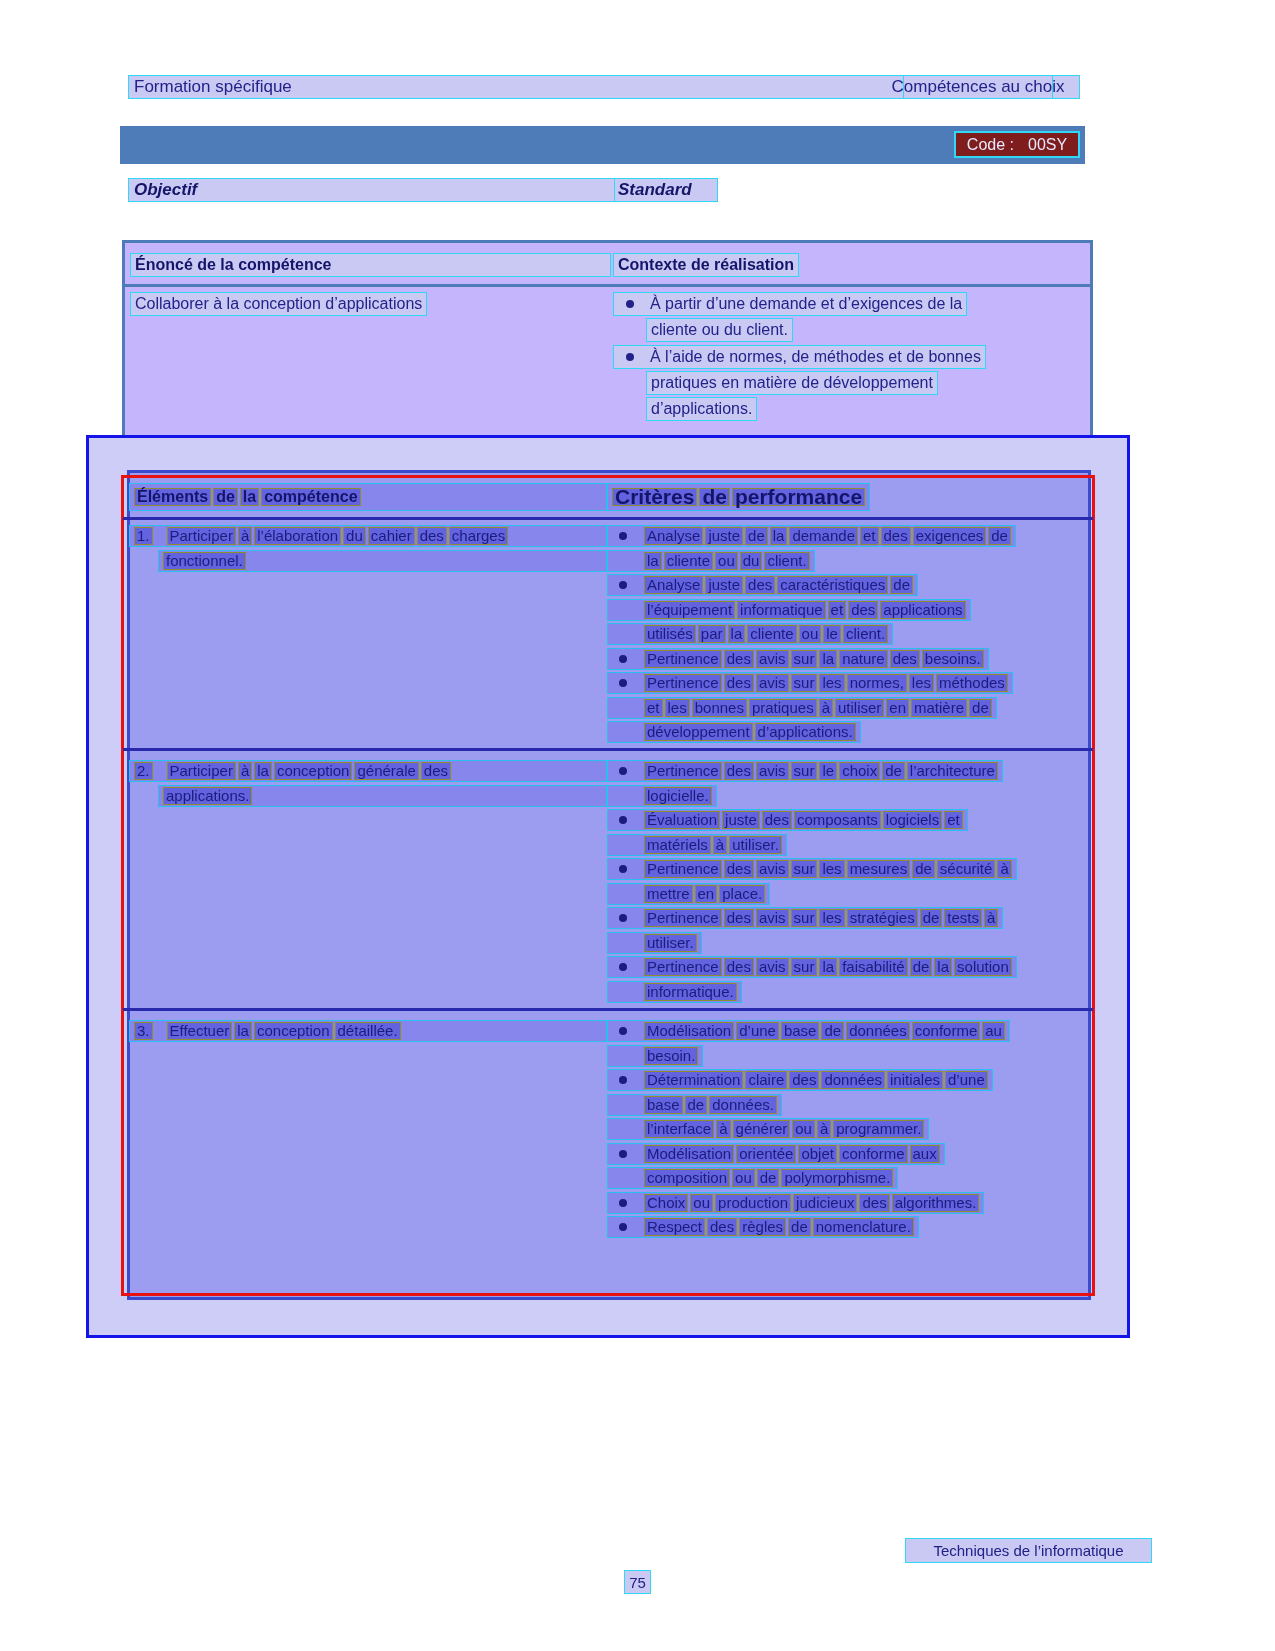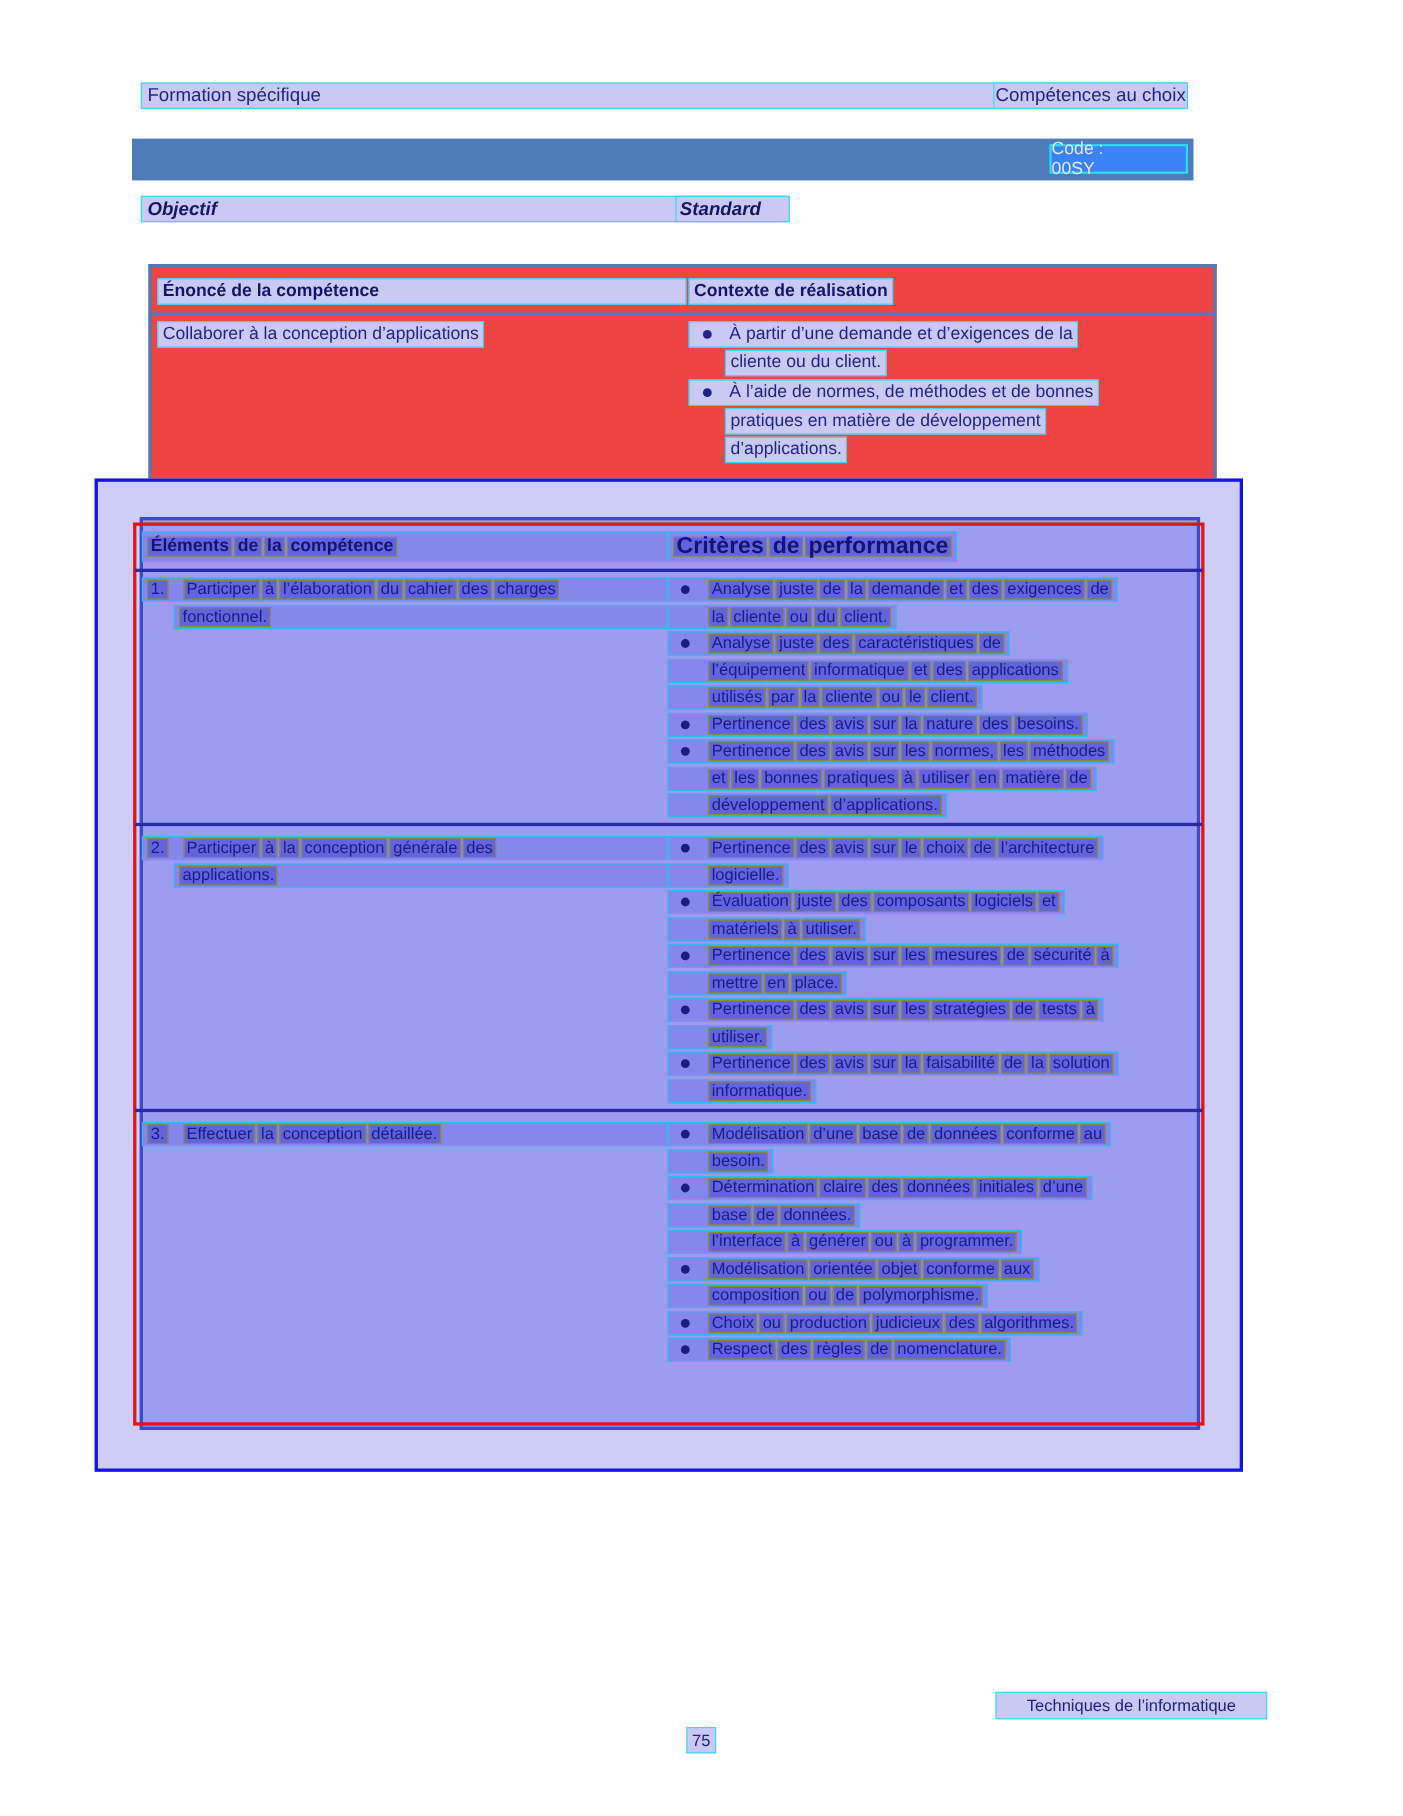--- a/index.html
+++ b/index.html
@@ -7,25 +7,25 @@
         font-family:"Liberation Sans", sans-serif;color:#1c1c7e;overflow:hidden;}
   .abs{position:absolute;box-sizing:border-box;}
   
   .hl{background:#c9c9f4;border:1px solid #2ed9f6;box-sizing:border-box;
       display:flex;align-items:center;white-space:nowrap;}
   .navy{color:#22228a;}
   .bold{font-weight:bold;color:#15156a;}
   .ital{font-style:italic;}
   
   .banner{background:#4d7cb8;}
-  .codebox{background:#3b82f6;border:2px solid #2ed9f6;color:#e6e9ff;
-           display:flex;align-items:flex-start;justify-content:center;font-size:16px;flex-direction:column;}
+  .codebox{background:#7f1d1d;border:2px solid #2ed9f6;color:#e6e9ff;
+           display:flex;align-items:center;justify-content:center;font-size:16px;}
   .codebox .sp{margin-right:14px;}
   
-  .t1{border:3px solid #4d7cb8;border-bottom:none;background:#ef4444;margin-left:13px;}
+  .t1{border:3px solid #4d7cb8;border-bottom:none;background:#c4b5fd;}
   .t1sep{background:#4d7cb8;}
   
   .overlay{background:#cdcdf7;border:3px solid #1414e8;}
   .bluerect{background:#9c9cf1;border:3px solid #3a4ccc;}
   .redrect{border:3px solid #e81212;background:transparent;}
   .t2sep{background:#2929ac;}
   
   .strip{background:#8686ec;border:1px solid #2ac0ee;display:inline-flex;
          align-items:center;height:22px;padding:0 3px;box-sizing:border-box;
          white-space:nowrap;font-size:15px;}
@@ -46,21 +46,21 @@
   .ftxt{font-size:15px;color:#202086;}
 </style>
 </head>
 <body>
 
 <div class="page">
 
   <div class="abs hl" style="left:128px;top:75px;width:952px;height:24px;padding-left:5px;">
     <span class="navy" style="font-size:17px;">Formation spécifique</span>
   </div>
-  <div class="abs hl" style="left:903px;top:75px;width:177px;height:24px;justify-content:center;">
+  <div class="abs hl" style="left:903px;top:75px;width:150px;height:24px;justify-content:center;">
     <span class="navy" style="font-size:17px;">Compétences au choix</span>
   </div>
 
   <div class="abs banner" style="left:120px;top:126px;width:965px;height:38px;">
     <div class="abs codebox" style="right:5px;top:5px;width:126px;height:27px;">
       <span class="sp">Code :</span>
       <span>00SY</span>
     </div>
   </div>
 

